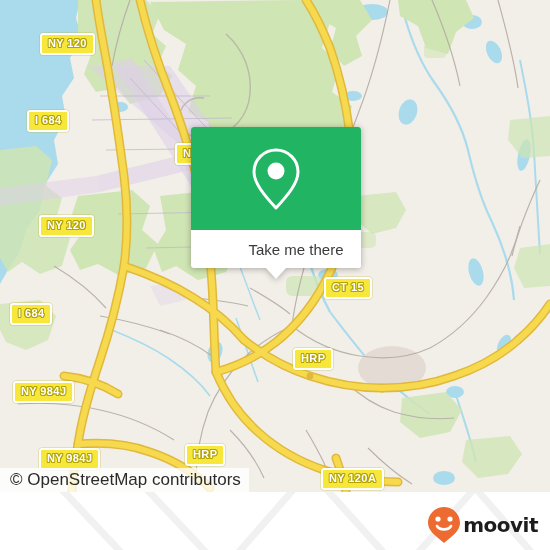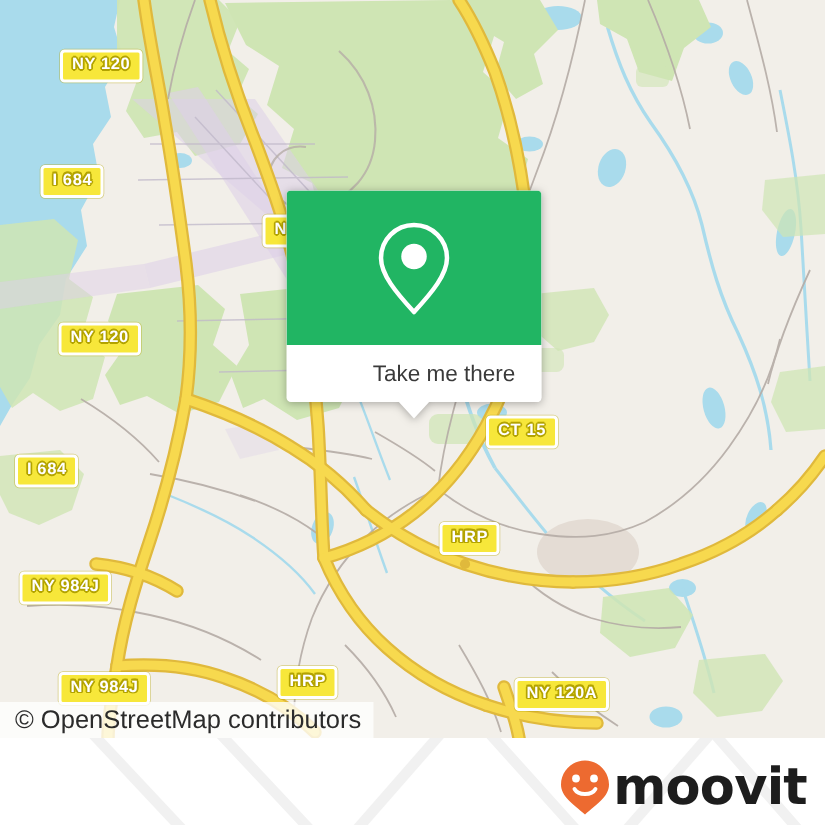--- a/index.html
+++ b/index.html
@@ -149,21 +149,21 @@
   #moovit-logo {
     position: absolute;
     right: 12px;
     top: 14px;
     display: flex;
     align-items: center;
     gap: 2px;
   }
   #moovit-wordmark {
     font-family: "DejaVu Sans", sans-serif;
-    font-size: 34px;
+    font-size: 20px;
     font-weight: bold;
     color: #1d1d1d;
     letter-spacing: -0.5px;
     line-height: 30px;
   }
 </style>
 </head>
 <body>
 
 <div id="app">
@@ -331,21 +331,21 @@
         <div class="shield" style="left: 40px; top: 33px;">NY 120</div>
         <div class="shield" style="left: 27px; top: 110px;">I 684</div>
         <div class="shield" style="left: 175px; top: 143px;">NY 120</div>
         <div class="shield" style="left: 39px; top: 215px;">NY 120</div>
         <div class="shield" style="left: 10px; top: 303px;">I 684</div>
         <div class="shield" style="left: 324px; top: 277px;">CT 15</div>
         <div class="shield" style="left: 293px; top: 348px;">HRP</div>
         <div class="shield" style="left: 13px; top: 381px;">NY 984J</div>
         <div class="shield" style="left: 39px; top: 448px;">NY 984J</div>
         <div class="shield" style="left: 185px; top: 444px;">HRP</div>
-        <div class="shield" style="left: 321px; top: 452px; margin-left: 22px;">NY 120A</div>
+        <div class="shield" style="left: 321px; top: 468px;">NY 120A</div>
       </div>
 
     <div id="attribution">© OpenStreetMap contributors</div>
 
     <div id="popup-card">
       <div id="popup-inner">
         <div id="popup-header">
           <svg width="52" height="64" viewBox="0 0 52 64">
             <path d="M26,3 C13.8,3 4,12.8 4,25 C4,36 14,48 26,61 C38,48 48,36 48,25 C48,12.8 38.2,3 26,3 Z" fill="none" stroke="#ffffff" stroke-width="3" stroke-linejoin="round"></path>
             <circle cx="26" cy="24" r="8.5" fill="#ffffff"></circle>

